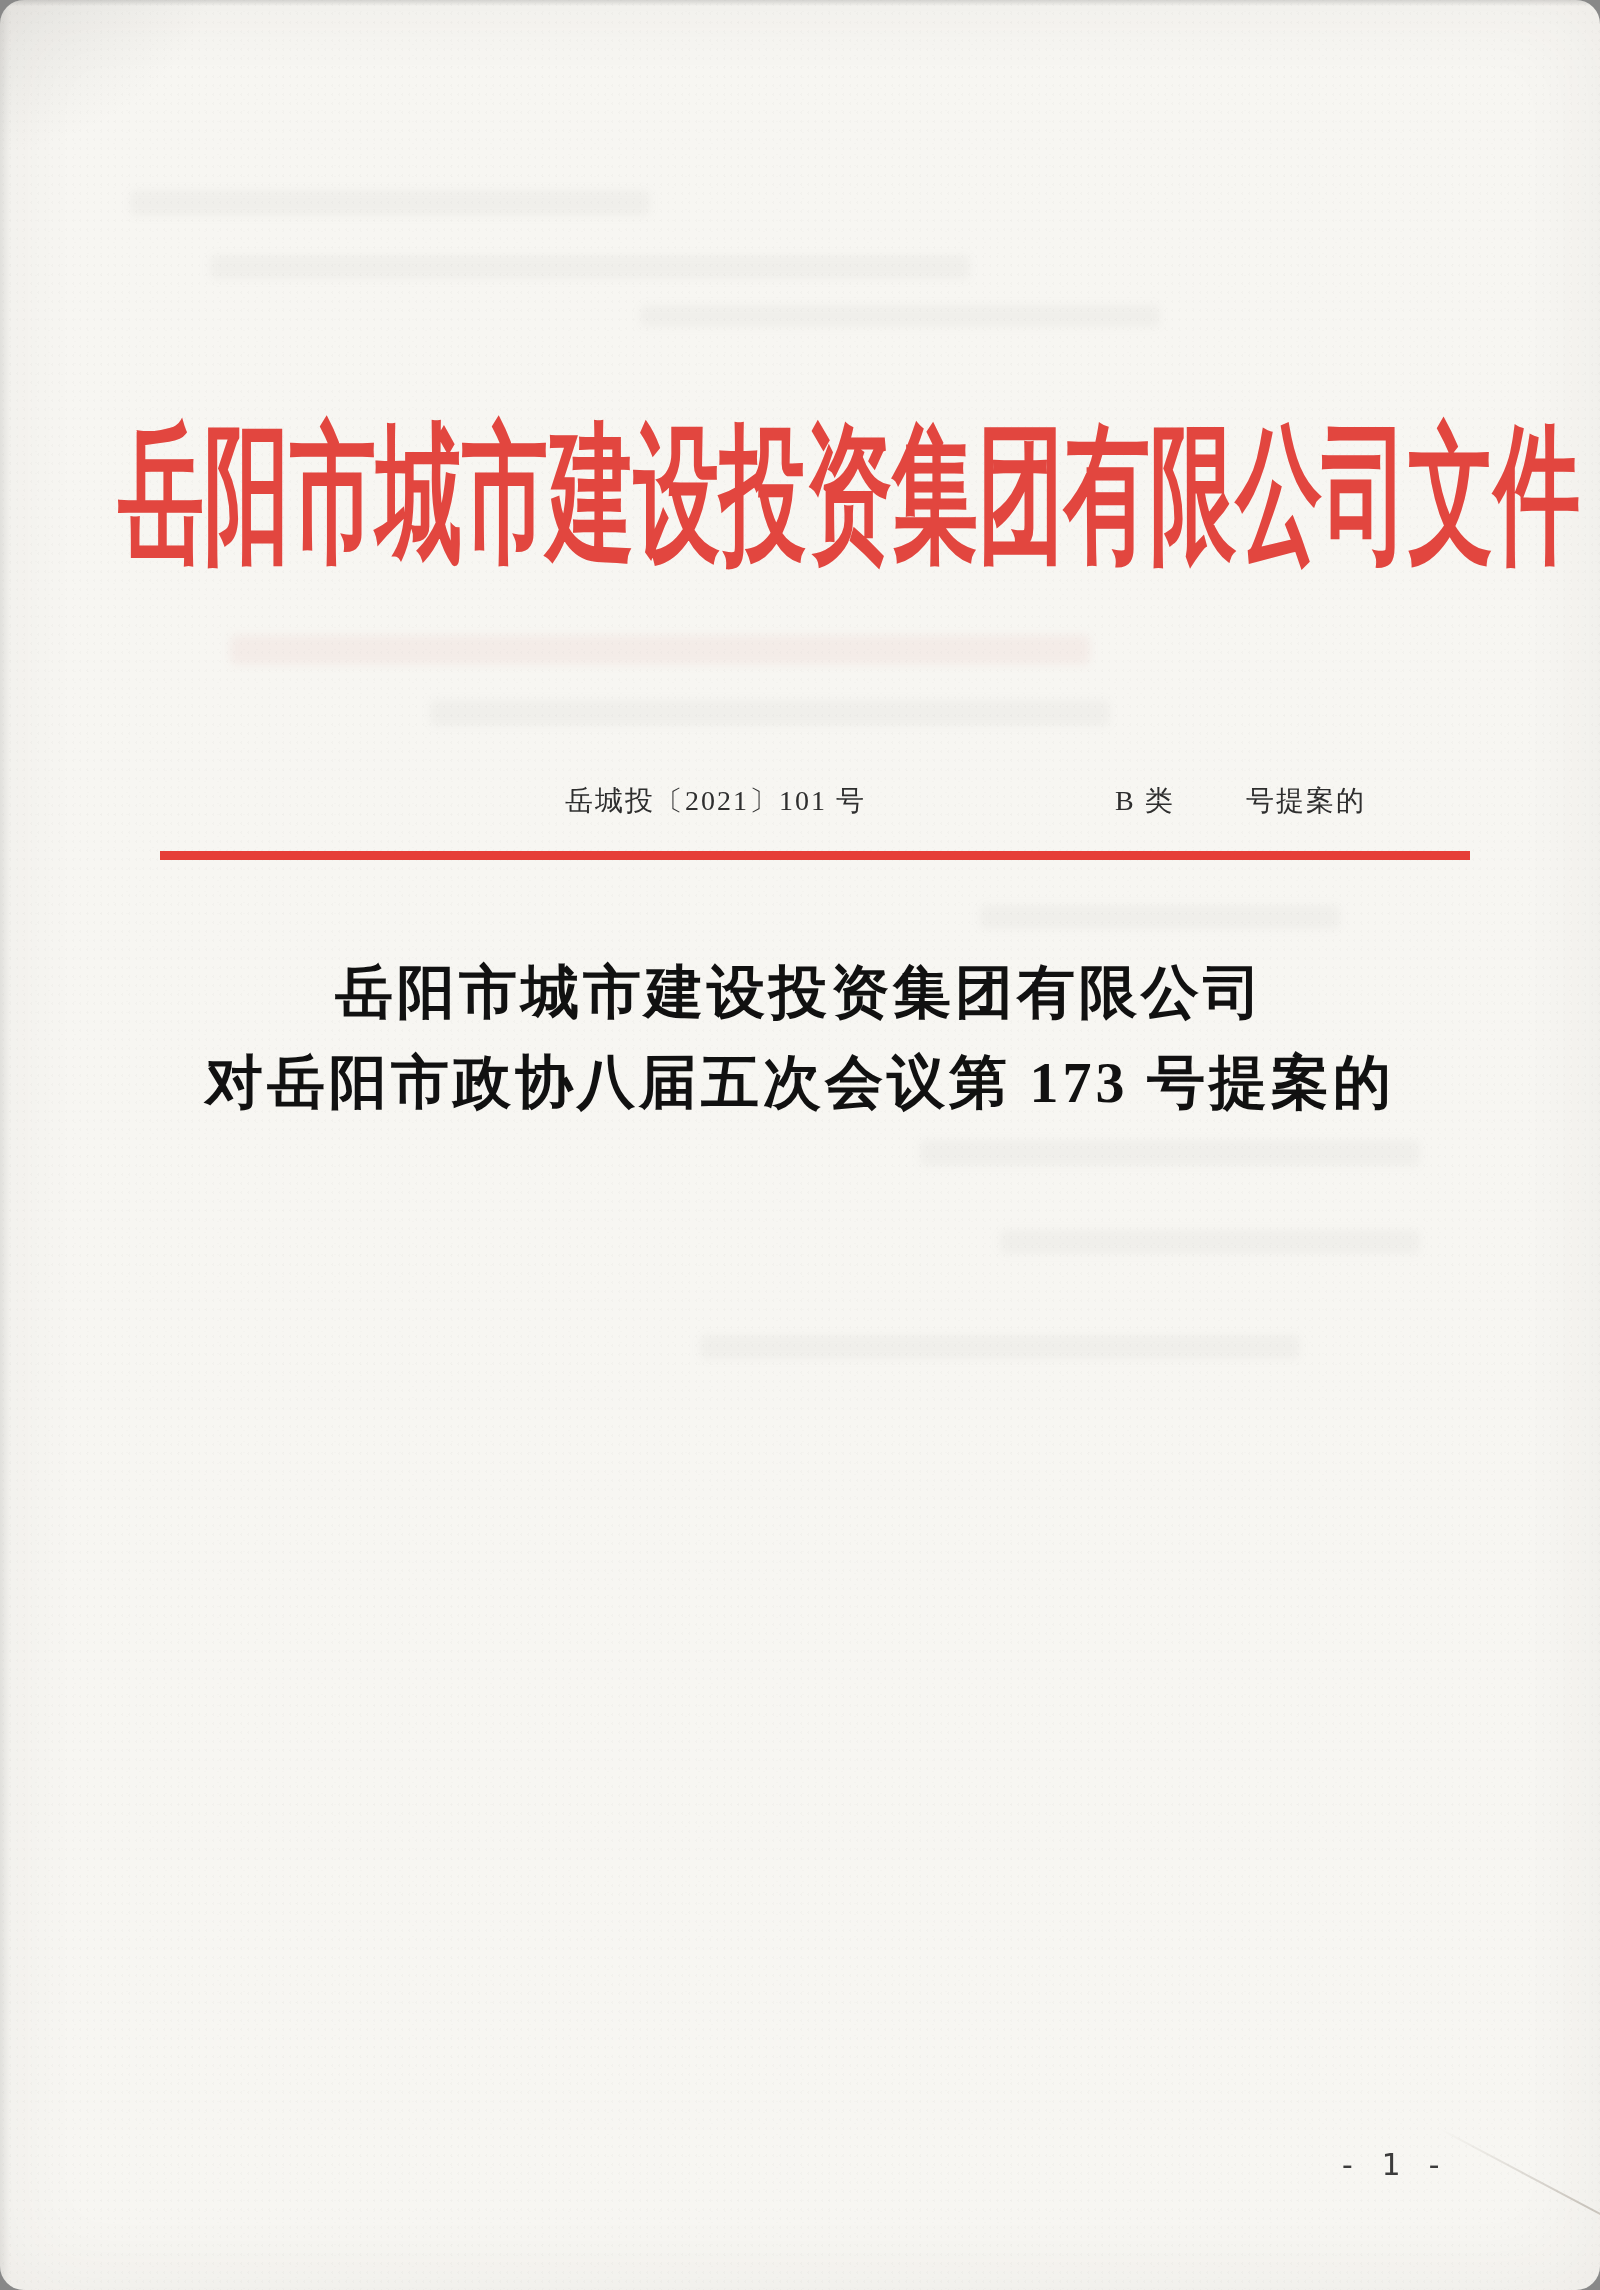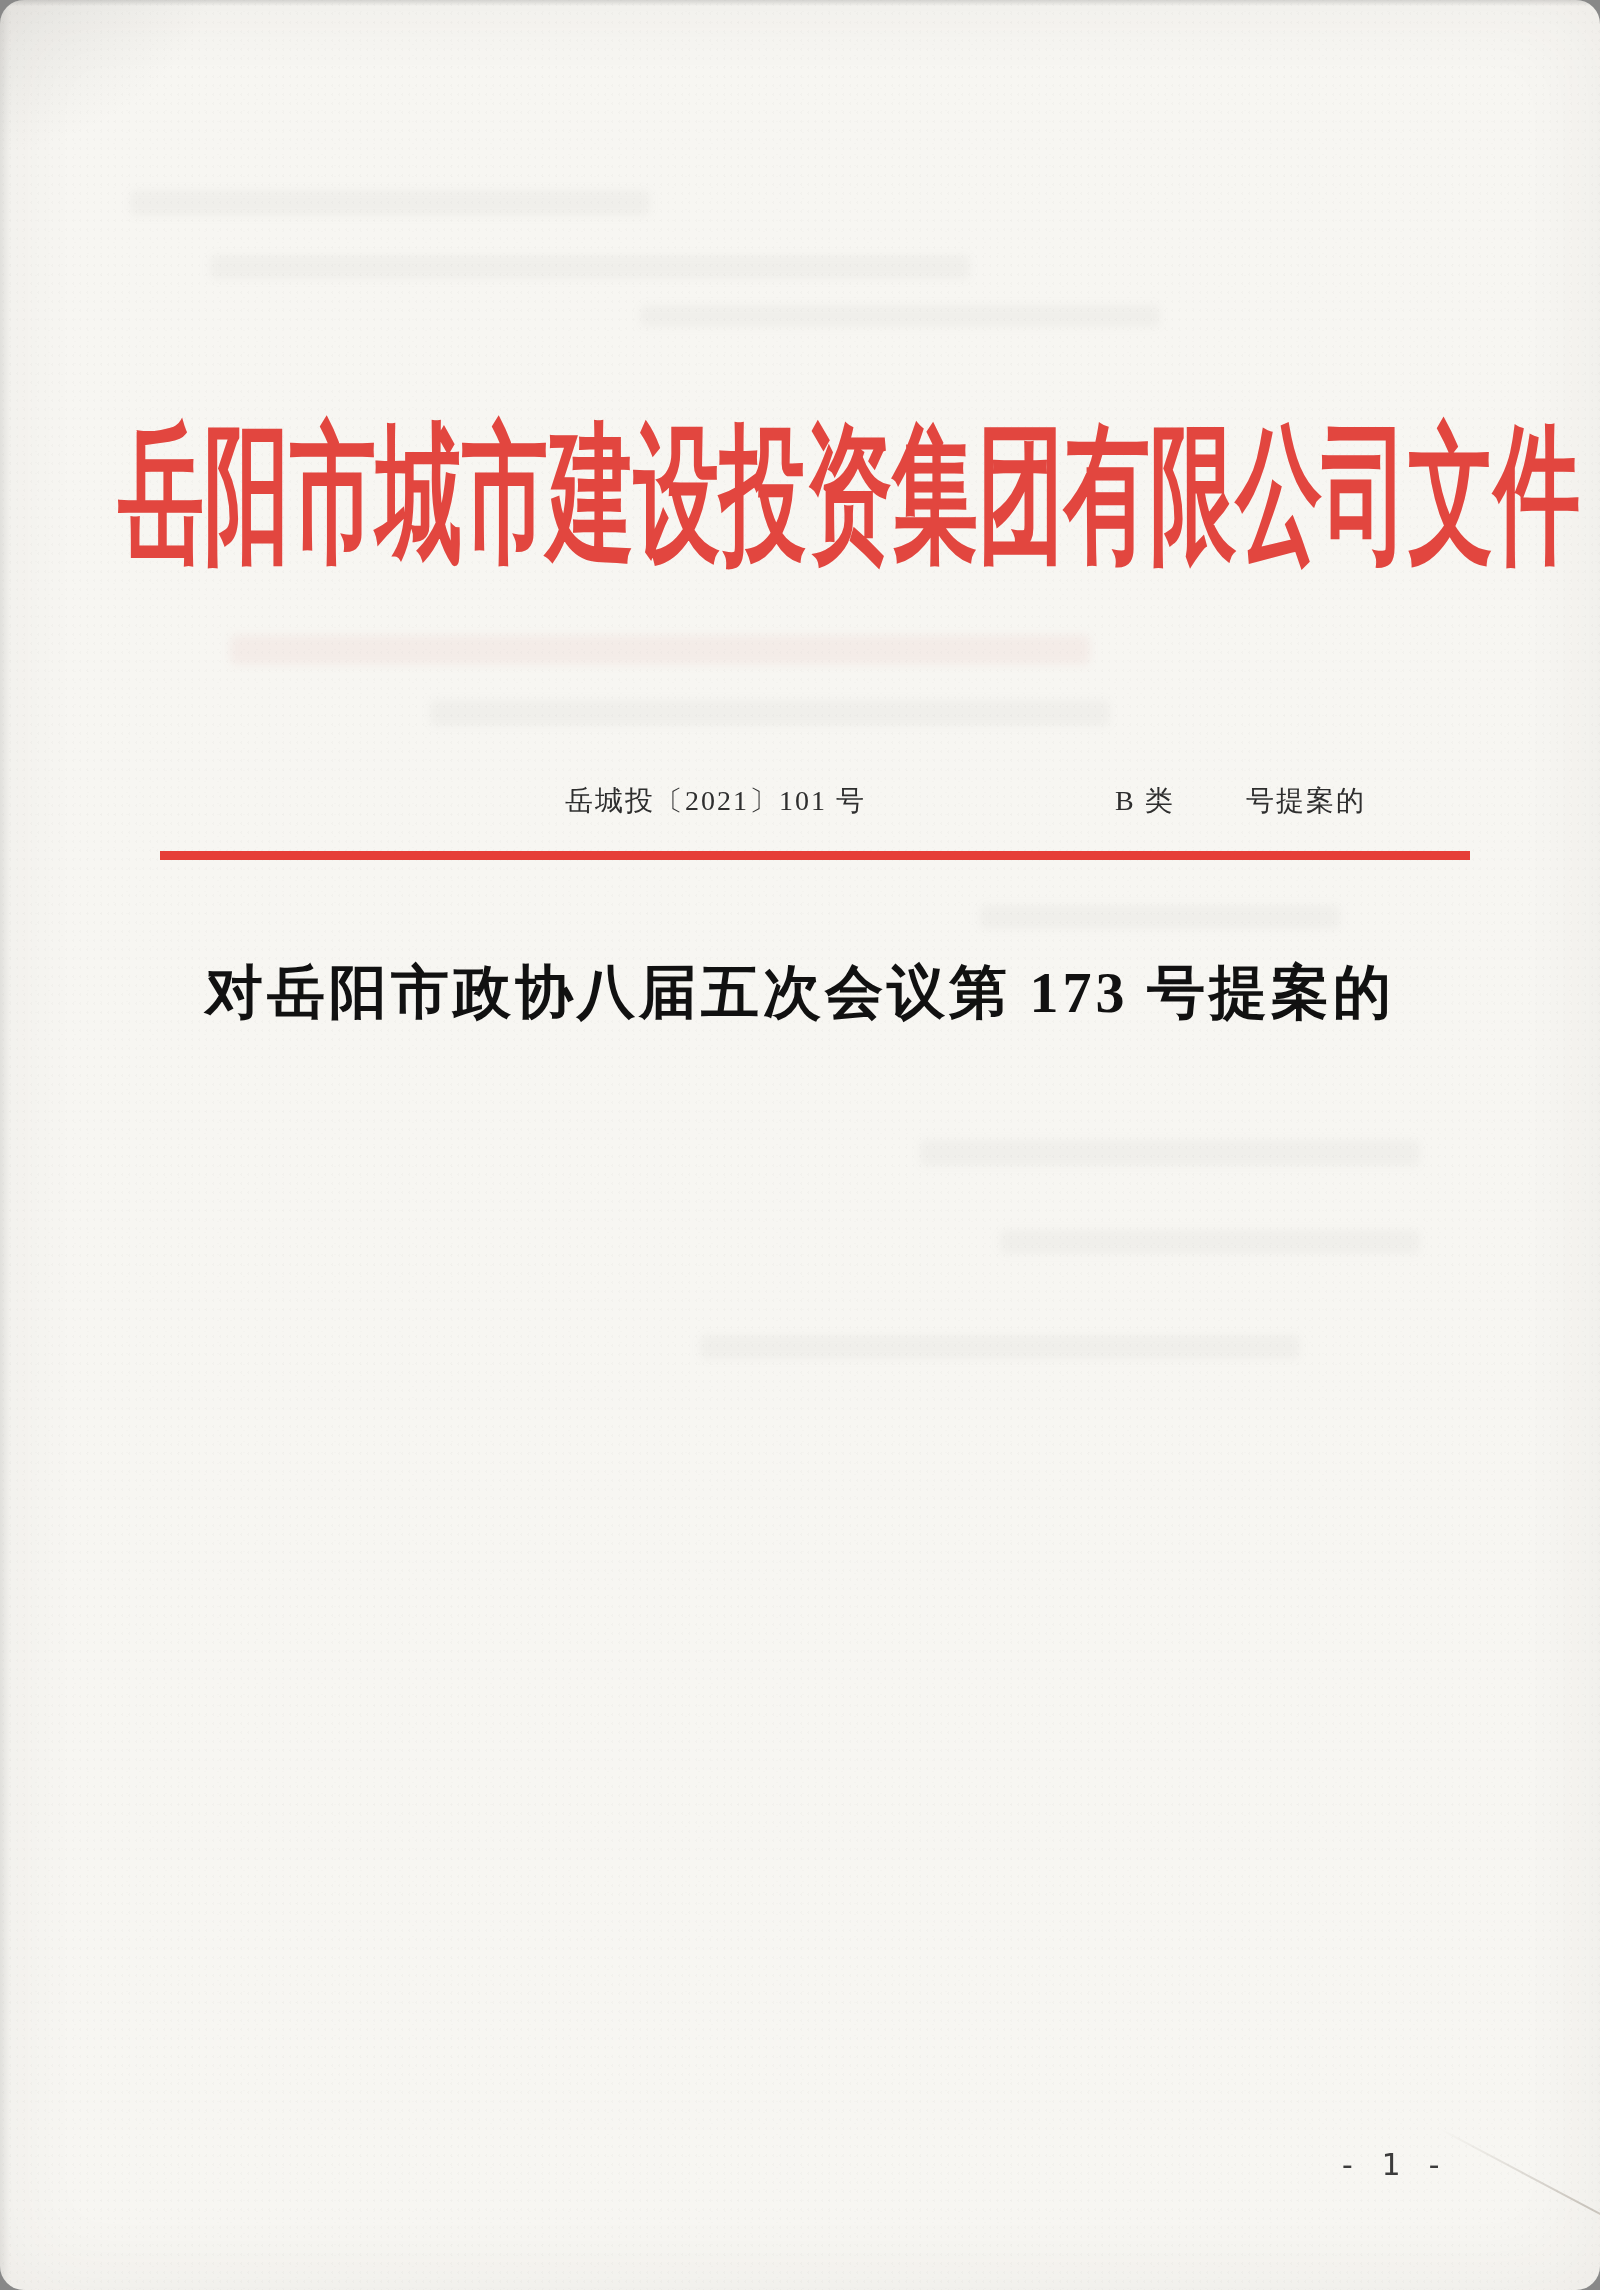--- a/index.html
+++ b/index.html
@@ -120,19 +120,20 @@
 
   <div class="ref-row">
     <span class="ref-doc-number">岳城投〔2021〕101 号</span>
     <span class="ref-class">B 类</span>
     <span class="ref-publicity">号提案的</span>
   </div>
 
   <div class="red-rule"></div>
 
   <div class="doc-title">
+    <p class="t-line">岳阳市城市建设投资集团有限公司</p>
     <p class="t-line">对岳阳市政协八届五次会议第 173 号提案的</p>
   </div>
 
 
   <div class="page-number">- 1 -</div>
 
 </div>
 
 </body></html>

